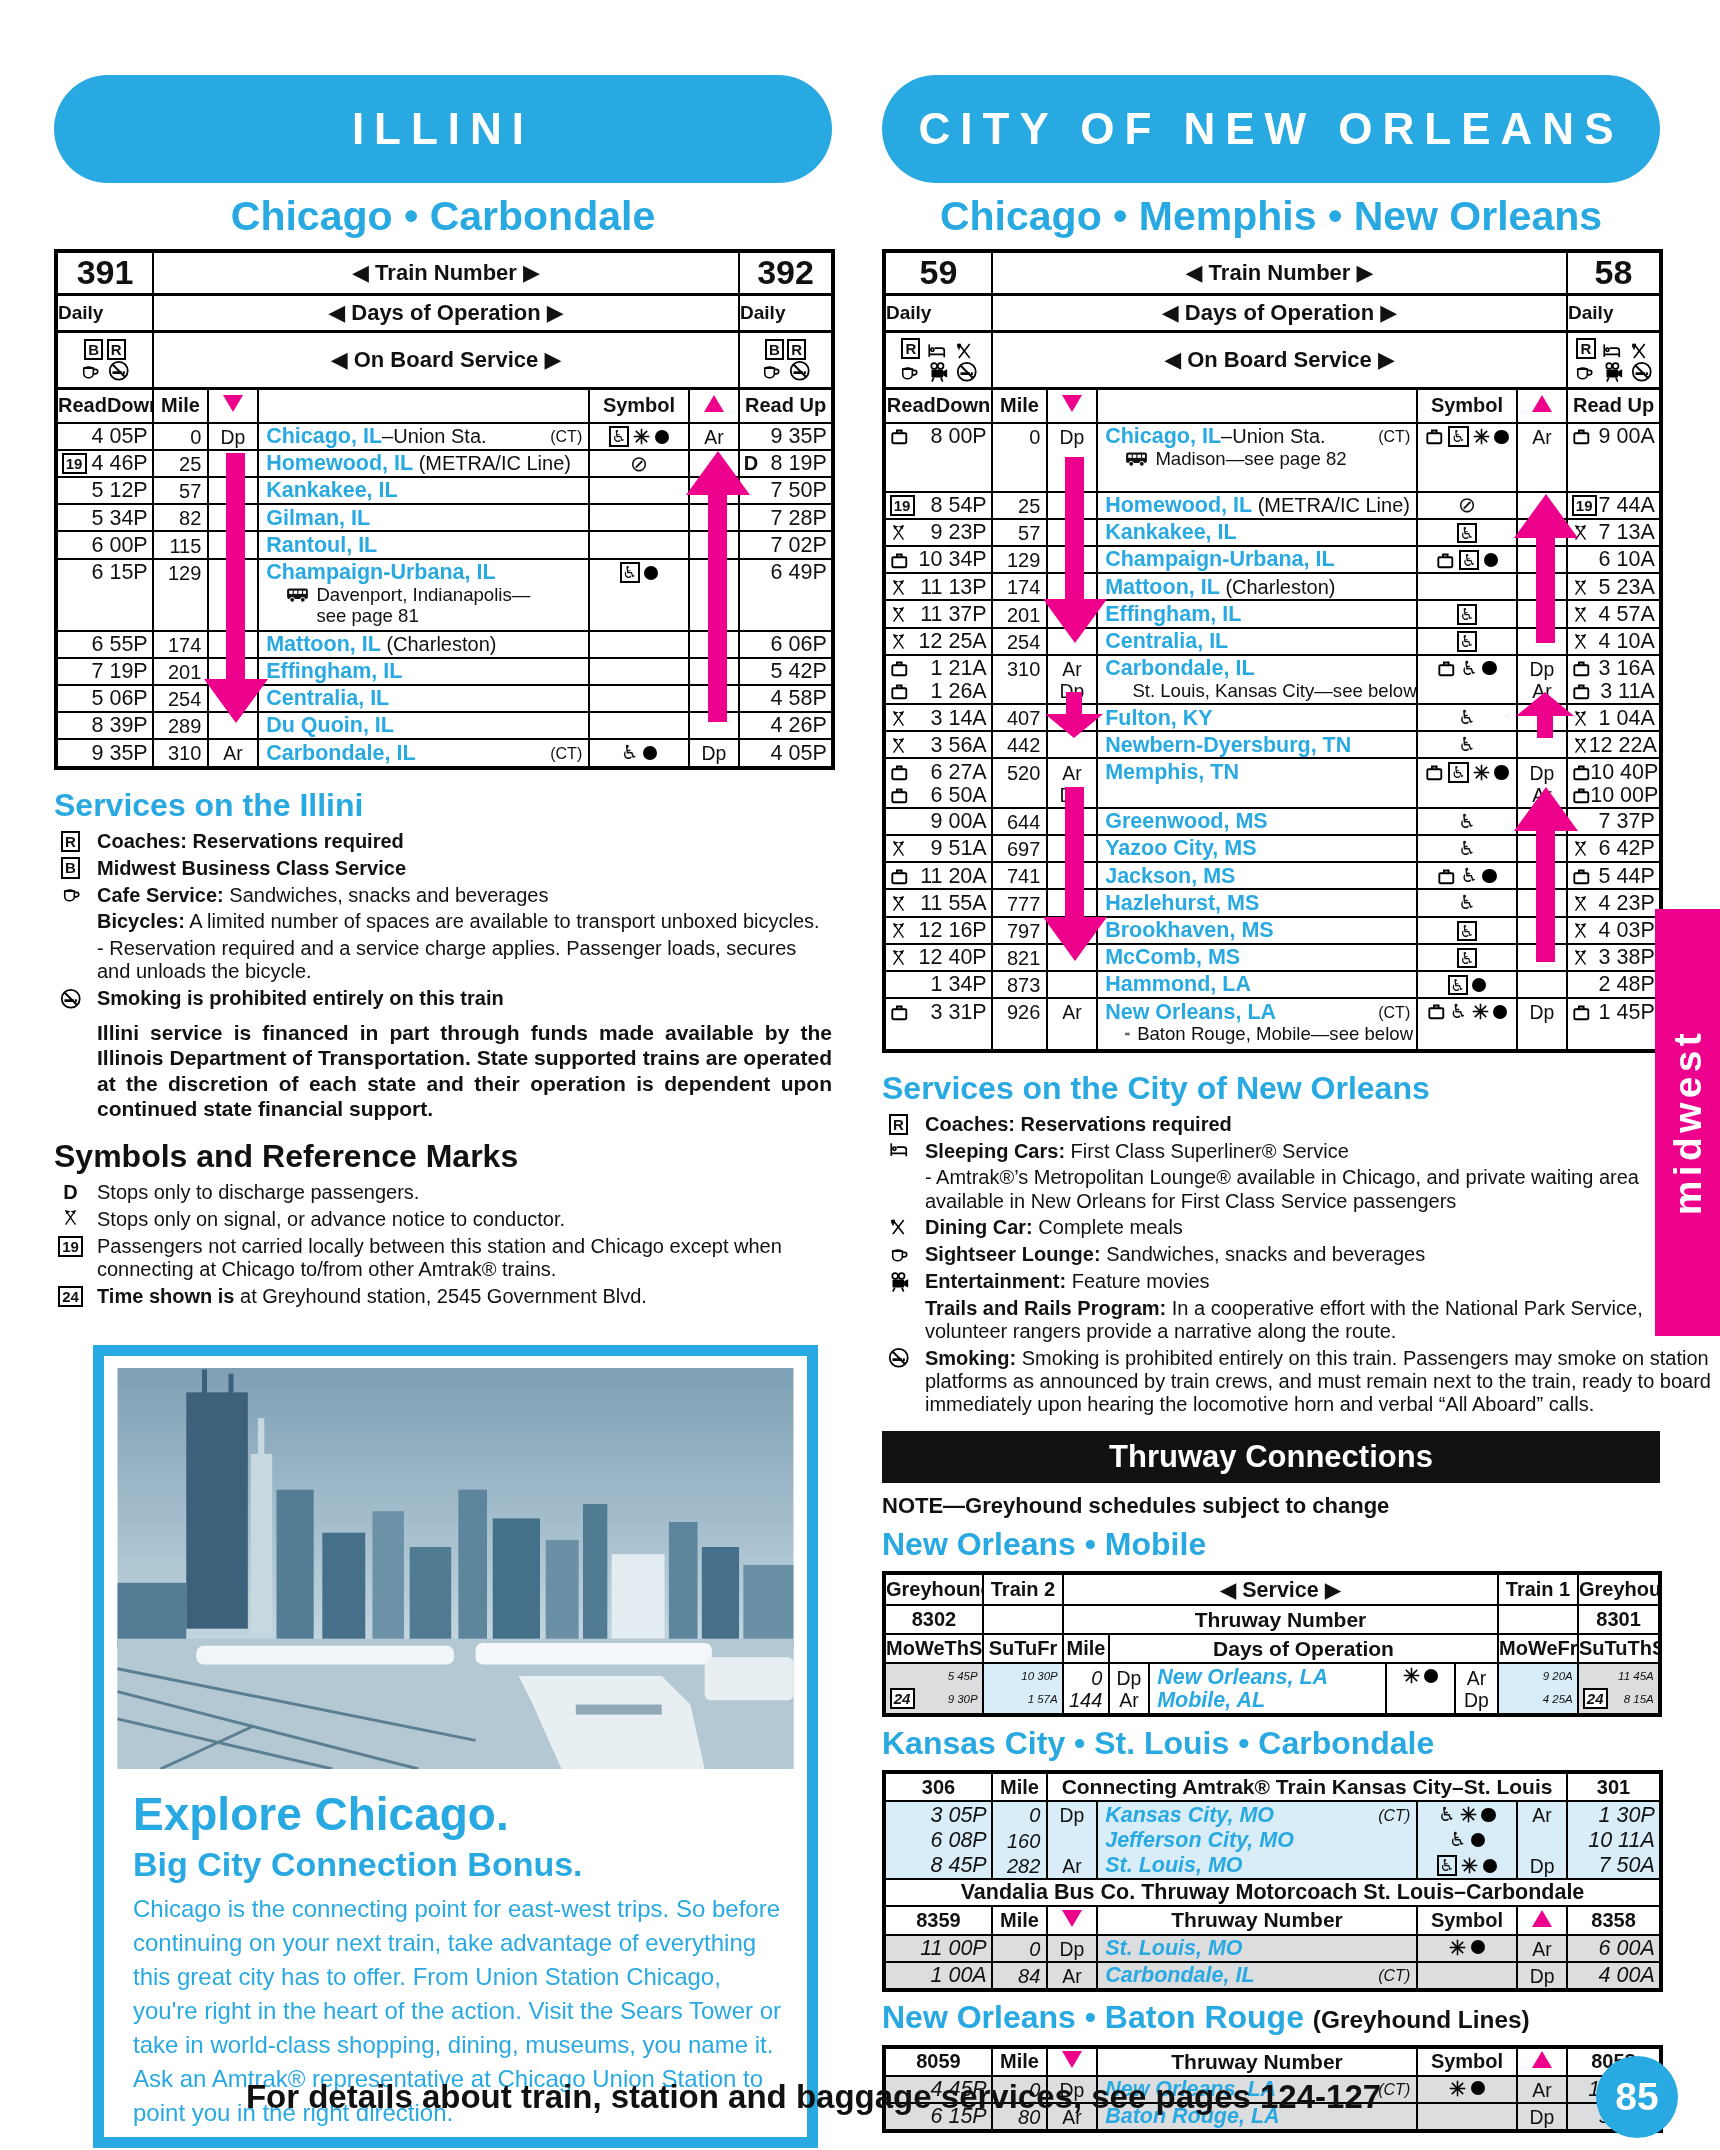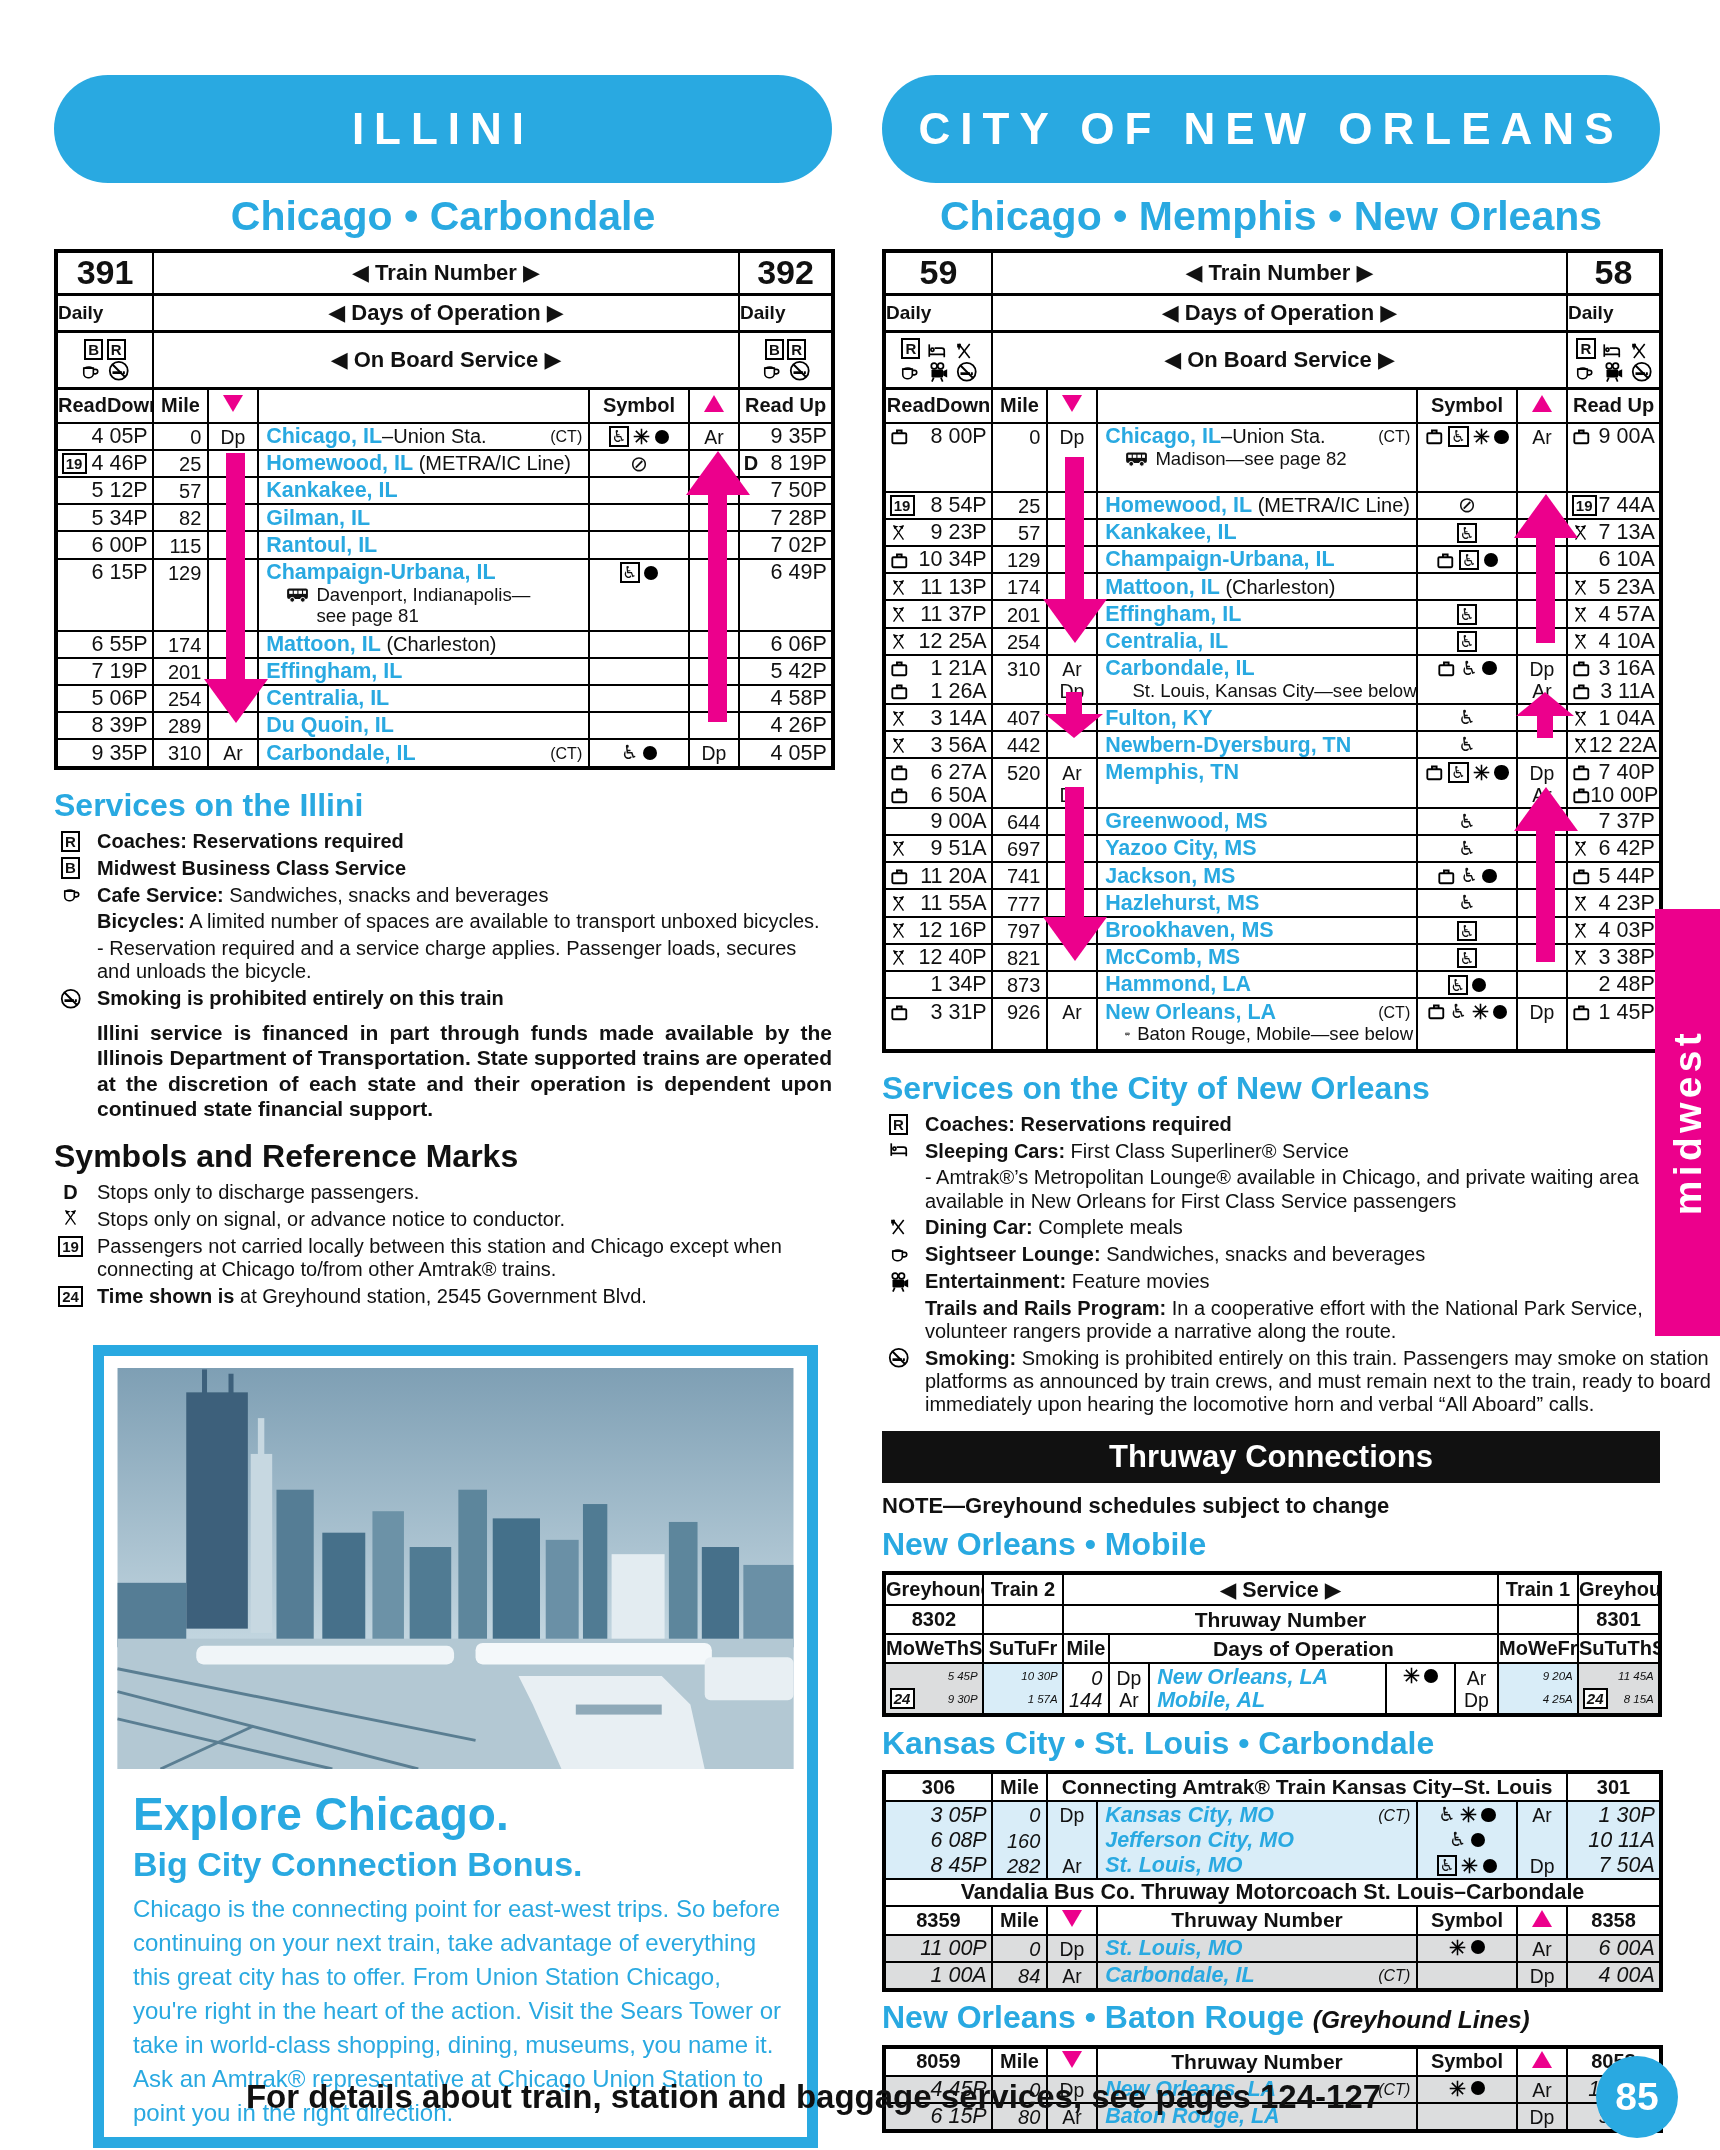--- a/index.html
+++ b/index.html
@@ -60,21 +60,21 @@
   .svc{display:flex;gap:10px;margin:3.6px 0;font-size:20px;line-height:1.16}
   .svc .ik{flex:none;width:33px;display:flex;justify-content:center;align-items:flex-start;padding-top:0.7px}
   .svc .tx b{font-weight:bold}
   .para{font-size:21px;font-weight:bold;line-height:1.2;margin:10px 0 0 43px;text-align:justify}
   #right-services{width:832px}
   
   .blackband{height:52px;background:#111;color:#fff;display:flex;align-items:center;justify-content:center;
     font-size:31px;font-weight:bold;margin-top:14.3px}
   .notetxt{font-size:22px;font-weight:bold;margin:10px 0 1.4px}
   .sub-h{font-size:32px;font-weight:bold;color:#29A9E1;margin:7.2px 0 8.6px}
-  .sub-h .ghl{color:#111;font-size:24.4px;font-style:italic}
+  .sub-h .ghl{color:#111;font-size:24.4px;}
   table.tw{border-collapse:collapse;table-layout:fixed;border:4.3px solid #000;background:#fff;margin-bottom:5.7px}
   .tw td{border:2.2px solid #000;vertical-align:top;padding:0;overflow:hidden}
   .tw .hlab{font-size:20px}
   .tw .it{font-style:italic}
   .bg-gray{background:#DCDDDE}
   .bg-lb{background:#D9EDF8}
   .nl td{border-top:none;border-bottom:none}
   .bandrow{font-size:21.5px;font-weight:bold;text-align:center;vertical-align:middle!important}
   
   #promo{margin:37px 0 0 39px;width:725px;height:803px;border:11.5px solid #29A9E1;box-sizing:border-box;
@@ -1099,21 +1099,21 @@
                 <div class="dl">Ar</div>
               </td>
               <td class="c-time up">
                 <div class="tl">
                   <span class="pre">
                     <svg class="ic" width="18.6" height="18.6" viewBox="0 0 24 24">
                       <rect x="3" y="8" width="18" height="13" rx="1.5" fill="none" stroke="#000" stroke-width="2.4"></rect>
                       <path d="M9 8V4.5h6V8" fill="none" stroke="#000" stroke-width="2.4"></path>
                     </svg>
                   </span>
-                  <span class="tv pm">7 40P</span>
+                  <span class="tv pm">10 40P</span>
                 </div>
                 <div class="tl">
                   <span class="pre">
                     <svg class="ic" width="18.6" height="18.6" viewBox="0 0 24 24">
                       <rect x="3" y="8" width="18" height="13" rx="1.5" fill="none" stroke="#000" stroke-width="2.4"></rect>
                       <path d="M9 8V4.5h6V8" fill="none" stroke="#000" stroke-width="2.4"></path>
                     </svg>
                   </span>
                   <span class="tv pm">10 00P</span>
                 </div>

